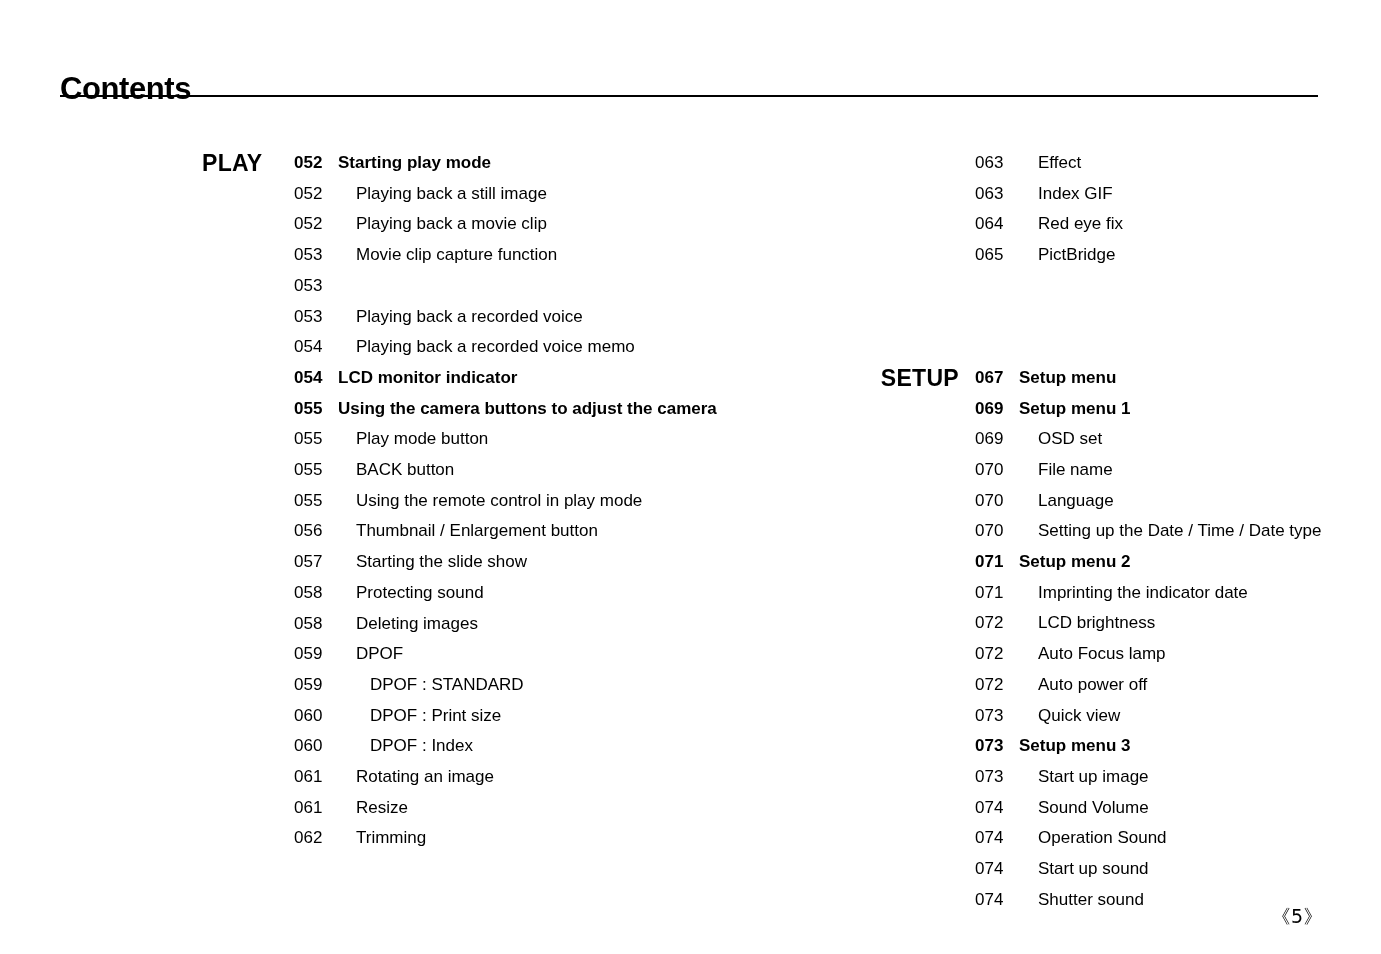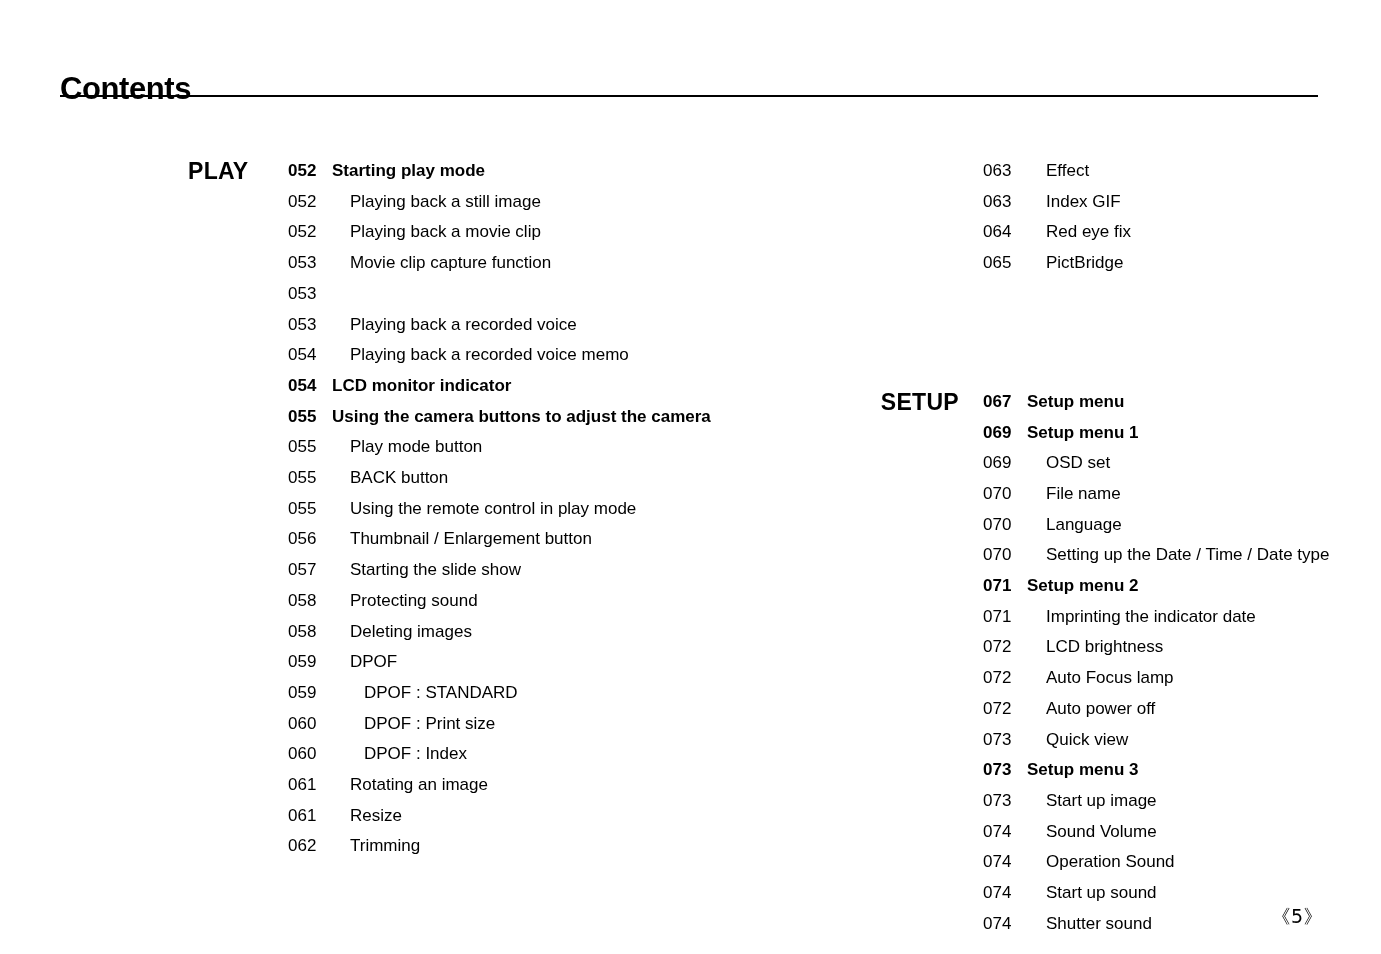--- a/index.html
+++ b/index.html
@@ -33,21 +33,21 @@
     width: 1258px;
     height: 2px;
     background: #000000;
   }
 
   
   .column {
     position: absolute;
     top: 148px;
   }
-  #column-left  { left: 188px; width: 560px; }
+  #column-left  { left: 202px; width: 560px; }
   #column-right { left: 873px; width: 540px; }
 
   
   .section {
     position: relative;
   }
   .section-label {
     position: absolute;
     left: 0;
     top: 0;
@@ -59,21 +59,21 @@
     letter-spacing: 0.3px;
     white-space: nowrap;
   }
   #column-right .section-label {
     text-align: right;
     left: -6px;
     width: 92px;
   }
 
   .entries {
-    margin: 8px;
+    margin: 0;
     padding: 0;
     list-style: none;
   }
 
   .entry {
     display: flex;
     align-items: flex-start;
     line-height: 30.7px;
     font-size: 17px;
     white-space: nowrap;

